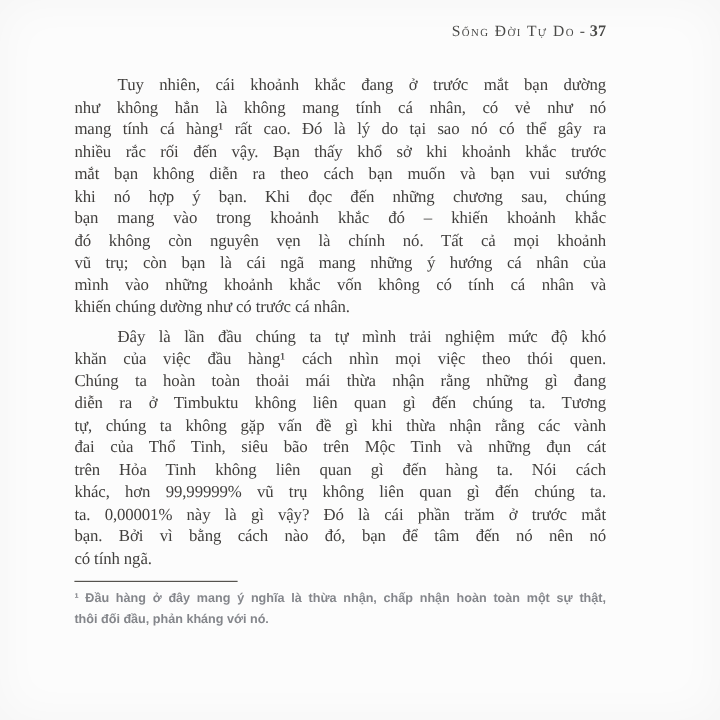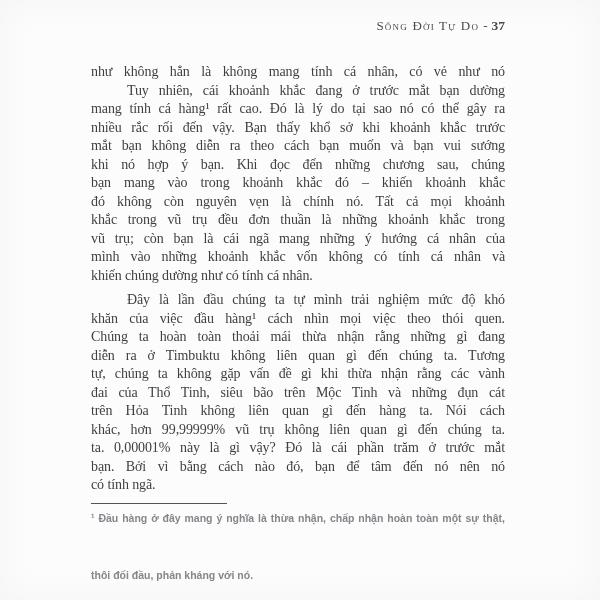--- a/index.html
+++ b/index.html
@@ -1,21 +1,21 @@
 <!DOCTYPE html>
 <html><head>
 <meta charset="utf-8">
 <style>
   html, body { margin: 0; padding: 0; background: #ffffff; }
   .page {
     position: relative;
     width: 600px;
     height: 600px;
     box-sizing: border-box;
-    padding: 18px 95px 0 91px;
+    padding: 18px 95px 0 62px;
     background: var(--bg, #fcfcfc);
     box-shadow: inset 0 0 40px rgba(0,0,0,0.03);
     font-family: "Liberation Serif", serif;
     overflow: hidden;
   }
   .header {
     height: 18px;
     text-align: right;
     color: var(--header-color, #4a4a48);
     font-size: 13px;
@@ -56,44 +56,43 @@
   .fn-line {
     font-family: "Liberation Sans", sans-serif;
     font-size: 10.5px;
     line-height: 16.5px;
     color: var(--footnote-color, #84868b);
     text-align: justify;
     text-align-last: justify;
     overflow: hidden;
     font-weight: bold;
   }
-  .fn-line.last { text-align-last: left; margin-top: 41px; }
+  .fn-line.last { text-align-last: left; }
 </style>
 </head>
 <body>
 
 <div class="page" style="--bg: #fcfcfc; --text-color: #413f3d; --header-color: #4a4a48; --footnote-color: #84868b;">
   <div class="header">
     <span class="h-title">Sống Đời Tự Do</span><span class="h-sep">-</span><span class="h-num">37</span>
   </div>
 
   <div class="body-text" id="paragraphs">
       <div class="para">
+        <div class="line first">Tuy nhiên, cái khoảnh khắc đang ở trước mắt bạn dường</div>
         <div class="line">như không hẳn là không mang tính cá nhân, có vẻ như nó</div>
-        <div class="line first">Tuy nhiên, cái khoảnh khắc đang ở trước mắt bạn dường</div>
         <div class="line">mang tính cá hàng¹ rất cao. Đó là lý do tại sao nó có thể gây ra</div>
         <div class="line">nhiều rắc rối đến vậy. Bạn thấy khổ sở khi khoảnh khắc trước</div>
         <div class="line">mắt bạn không diễn ra theo cách bạn muốn và bạn vui sướng</div>
         <div class="line">khi nó hợp ý bạn. Khi đọc đến những chương sau, chúng</div>
         <div class="line">bạn mang vào trong khoảnh khắc đó – khiến khoảnh khắc</div>
         <div class="line">đó không còn nguyên vẹn là chính nó. Tất cả mọi khoảnh</div>
-        <div class="line">khắc trong vũ trụ đều đơn thuần là những khoảnh khắc trong</div>
         <div class="line">vũ trụ; còn bạn là cái ngã mang những ý hướng cá nhân của</div>
         <div class="line">mình vào những khoảnh khắc vốn không có tính cá nhân và</div>
-        <div class="line last">khiến chúng dường như có tính cá nhân.</div>
+        <div class="line last">khiến chúng dường như có trước cá nhân.</div>
       </div>
       <div class="para">
         <div class="line first">Đây là lần đầu chúng ta tự mình trải nghiệm mức độ khó</div>
         <div class="line">khăn của việc đầu hàng¹ cách nhìn mọi việc theo thói quen.</div>
         <div class="line">Chúng ta hoàn toàn thoải mái thừa nhận rằng những gì đang</div>
         <div class="line">diễn ra ở Timbuktu không liên quan gì đến chúng ta. Tương</div>
         <div class="line">tự, chúng ta không gặp vấn đề gì khi thừa nhận rằng các vành</div>
         <div class="line">đai của Thổ Tinh, siêu bão trên Mộc Tinh và những đụn cát</div>
         <div class="line">trên Hỏa Tinh không liên quan gì đến hàng ta. Nói cách</div>
         <div class="line">khác, hơn 99,99999% vũ trụ không liên quan gì đến chúng ta.</div>

